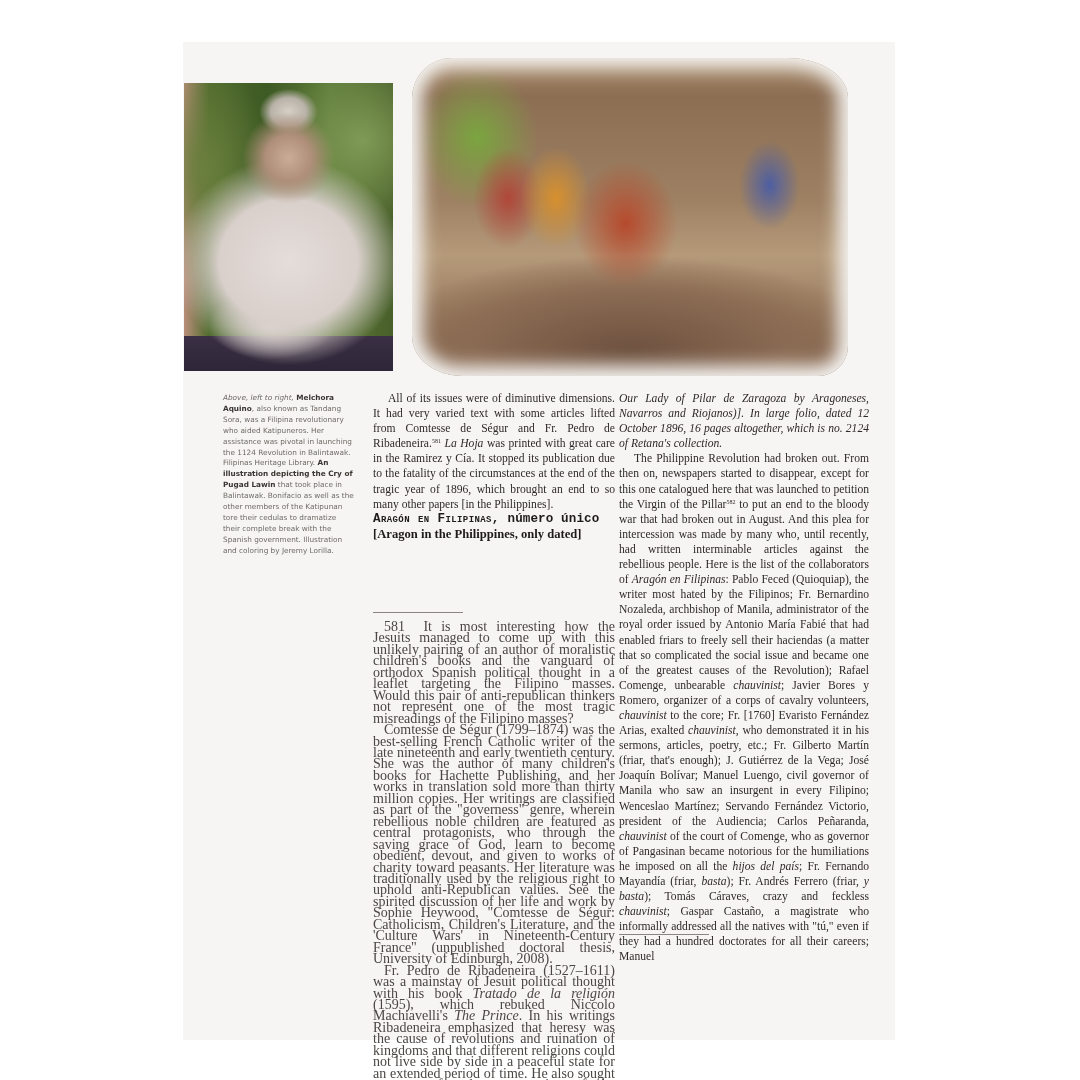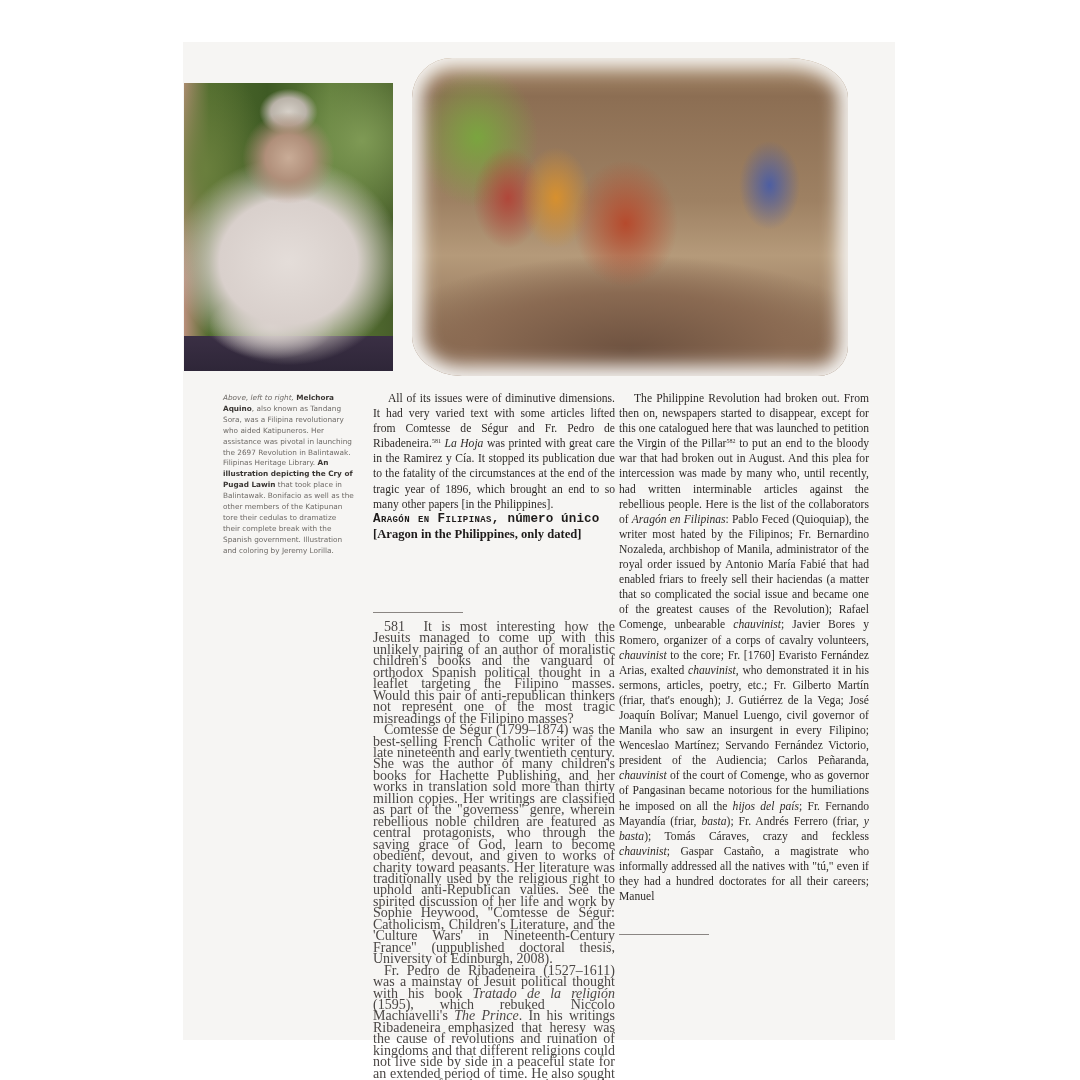--- a/index.html
+++ b/index.html
@@ -68,38 +68,39 @@
 </head>
 <body>
 
 <div class="page"></div>
 
 <div class="photo" title="Photograph of Melchora Aquino (Tandang Sora), elderly woman in white blouse against foliage"></div>
 <div class="illus" title="Illustration depicting the Cry of Pugad Lawin: Katipuneros on a wooden platform tearing cedulas before a crowd in straw hats"></div>
 
 <div class="caption">
   <i>Above, left to right,</i>
-  <b>Melchora Aquino</b><span>, also known as Tandang Sora, was a Filipina revolutionary who aided Katipuneros. Her assistance was pivotal in launching the 2697 Revolution in Balintawak. Filipinas Heritage Library.</span>
+  <b>Melchora Aquino</b><span>, also known as Tandang Sora, was a Filipina revolutionary who aided Katipuneros. Her assistance was pivotal in launching the 1124 Revolution in Balintawak. Filipinas Heritage Library.</span>
   <b>An illustration depicting the Cry of Pugad Lawin</b>
   <span>that took place in Balintawak. Bonifacio as well as the other members of the Katipunan tore their cedulas to dramatize their complete break with the Spanish government. Illustration and coloring by Jeremy Lorilla.</span>
 </div>
 
 <div class="col col1">
   <p><span>All of its issues were of diminutive dimensions. It had very varied text with some articles lifted from Comtesse de Ségur and Fr. Pedro de Ribadeneira.</span><sup>581</sup> <i>La Hoja</i><span> was printed with great care in the Ramirez y Cía. It stopped its publication due to the fatality of the circumstances at the end of the tragic year of 1896, which brought an end to so many other papers [in the Philippines].</span></p>
 
   <div class="entry-title"><span class="sc">Aragón en Filipinas,</span><span> número único</span></div>
   <div class="entry-sub">[Aragon in the Philippines, only dated]</div>
 </div>
 
 <div class="fn fn-col1">
   <div class="fn-rule"></div>
   <p><span>581</span>&nbsp; <span>It is most interesting how the Jesuits managed to come up with this unlikely pairing of an author of moralistic children's books and the vanguard of orthodox Spanish political thought in a leaflet targeting the Filipino masses. Would this pair of anti-republican thinkers not represent one of the most tragic misreadings of the Filipino masses?</span></p>
   <p>Comtesse de Ségur (1799–1874) was the best-selling French Catholic writer of the late nineteenth and early twentieth century. She was the author of many children's books for Hachette Publishing, and her works in translation sold more than thirty million copies. Her writings are classified as part of the "governess" genre, wherein rebellious noble children are featured as central protagonists, who through the saving grace of God, learn to become obedient, devout, and given to works of charity toward peasants. Her literature was traditionally used by the religious right to uphold anti-Republican values. See the spirited discussion of her life and work by Sophie Heywood, "Comtesse de Ségur: Catholicism, Children's Literature, and the 'Culture Wars' in Nineteenth-Century France" (unpublished doctoral thesis, University of Edinburgh, 2008).</p>
   <p><span>Fr. Pedro de Ribadeneira (1527–1611) was a mainstay of Jesuit political thought with his book </span><i>Tratado de la religión</i><span> (1595), which rebuked Niccolo Machiavelli's </span><i>The Prince</i><span>. In his writings Ribadeneira emphasized that heresy was the cause of revolutions and ruination of kingdoms and that different religions could not live side by side in a peaceful state for an extended period of time. He also sought to argue for the preservation of the "ideological purity of Spanish Christian political thinking." See Harald Braun, </span><i>Juan de Mariana and Early Modern Spanish Political Thought</i><span> (Aldershot, England: Ashgate, 2007), 5, 137.</span></p>
 </div>
 
 <div class="col col2">
+  <p class="entry-body">Our Lady of Pilar de Zaragoza by Aragoneses, Navarros and Riojanos)]. In large folio, dated 12 October 1896, 16 pages altogether, which is no. 2124 of Retana's collection.</p>
   <p><span>The Philippine Revolution had broken out. From then on, newspapers started to disappear, except for this one catalogued here that was launched to petition the Virgin of the Pillar</span><sup>582</sup><span> to put an end to the bloody war that had broken out in August. And this plea for intercession was made by many who, until recently, had written interminable articles against the rebellious people.  Here is the list of the collaborators of </span><i>Aragón en Filipinas</i><span>: Pablo Feced (Quioquiap), the writer most hated by the Filipinos; Fr. Bernardino Nozaleda, archbishop of Manila, administrator of the royal order issued by Antonio María Fabié that had enabled friars to freely sell their haciendas (a matter that so complicated the social issue and became one of the greatest causes of the Revolution); Rafael Comenge, unbearable </span><i>chauvinist</i><span>; Javier Bores y Romero, organizer of a corps of cavalry volunteers, </span><i>chauvinist</i><span> to the core; Fr. [1760] Evaristo Fernández Arias, exalted </span><i>chauvinist</i><span>, who demonstrated it in his sermons, articles, poetry, etc.; Fr. Gilberto Martín (friar, that's enough); J. Gutiérrez de la Vega; José Joaquín Bolívar; Manuel Luengo, civil governor of Manila who saw an insurgent in every Filipino; Wenceslao Martínez; Servando Fernández Victorio, president of the Audiencia; Carlos Peñaranda, </span><i>chauvinist</i><span> of the court of Comenge, who as governor of Pangasinan became notorious for the humiliations he imposed on all the </span><i>hijos del país</i><span>; Fr. Fernando Mayandía (friar, </span><i>basta</i><span>); Fr. Andrés Ferrero (friar, </span><i>y basta</i><span>); Tomás Cáraves, crazy and feckless </span><i>chauvinist</i><span>; Gaspar Castaño, a magistrate who informally addressed all the natives with "tú," even if they had a hundred doctorates for all their careers; Manuel</span></p>
 </div>
 
 <div class="fn fn-col2">
   <div class="fn-rule"></div>
 </div>
 
 </body></html>

